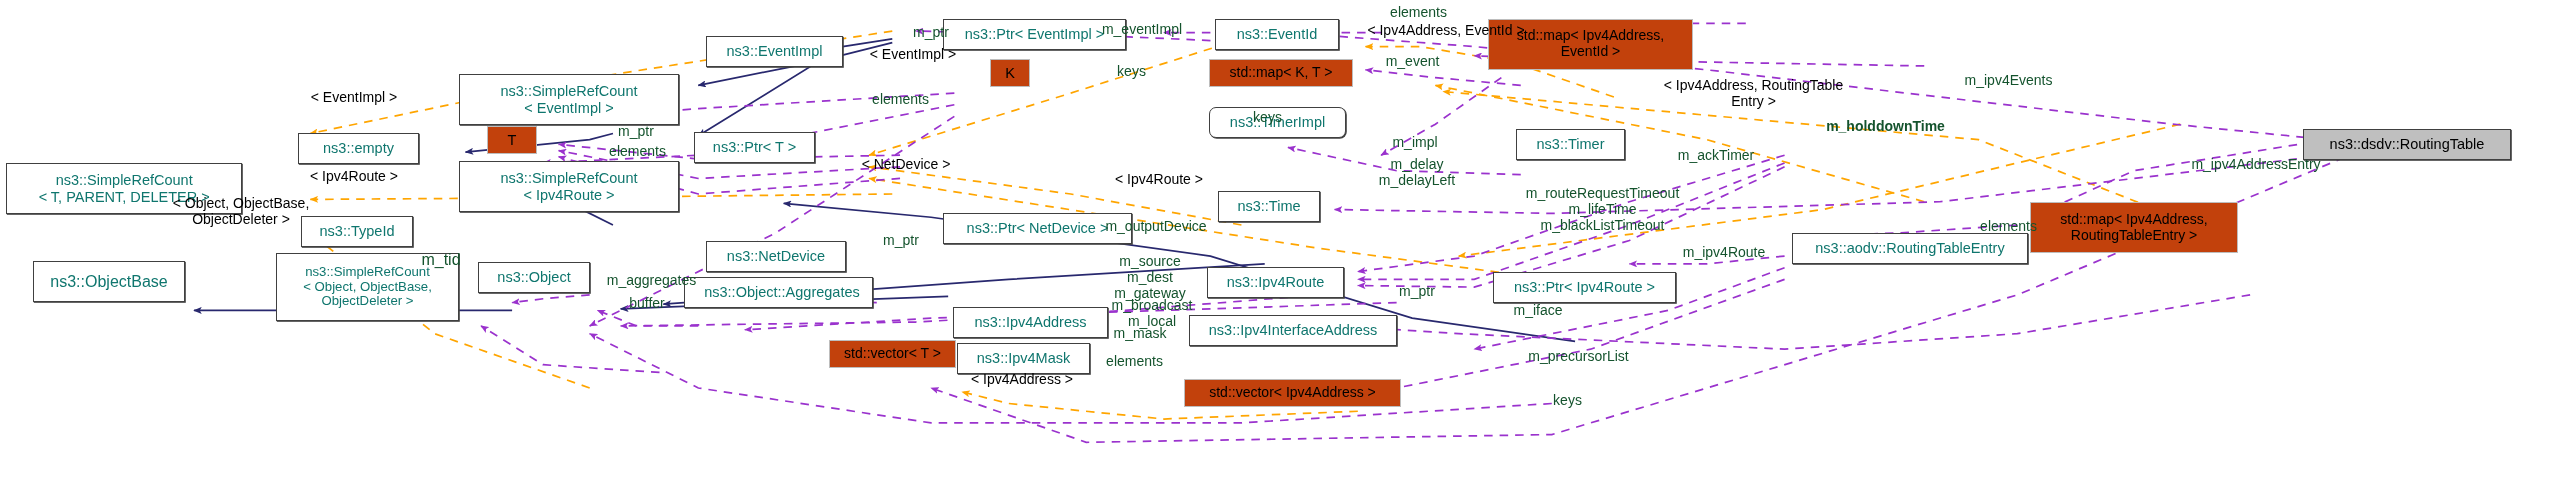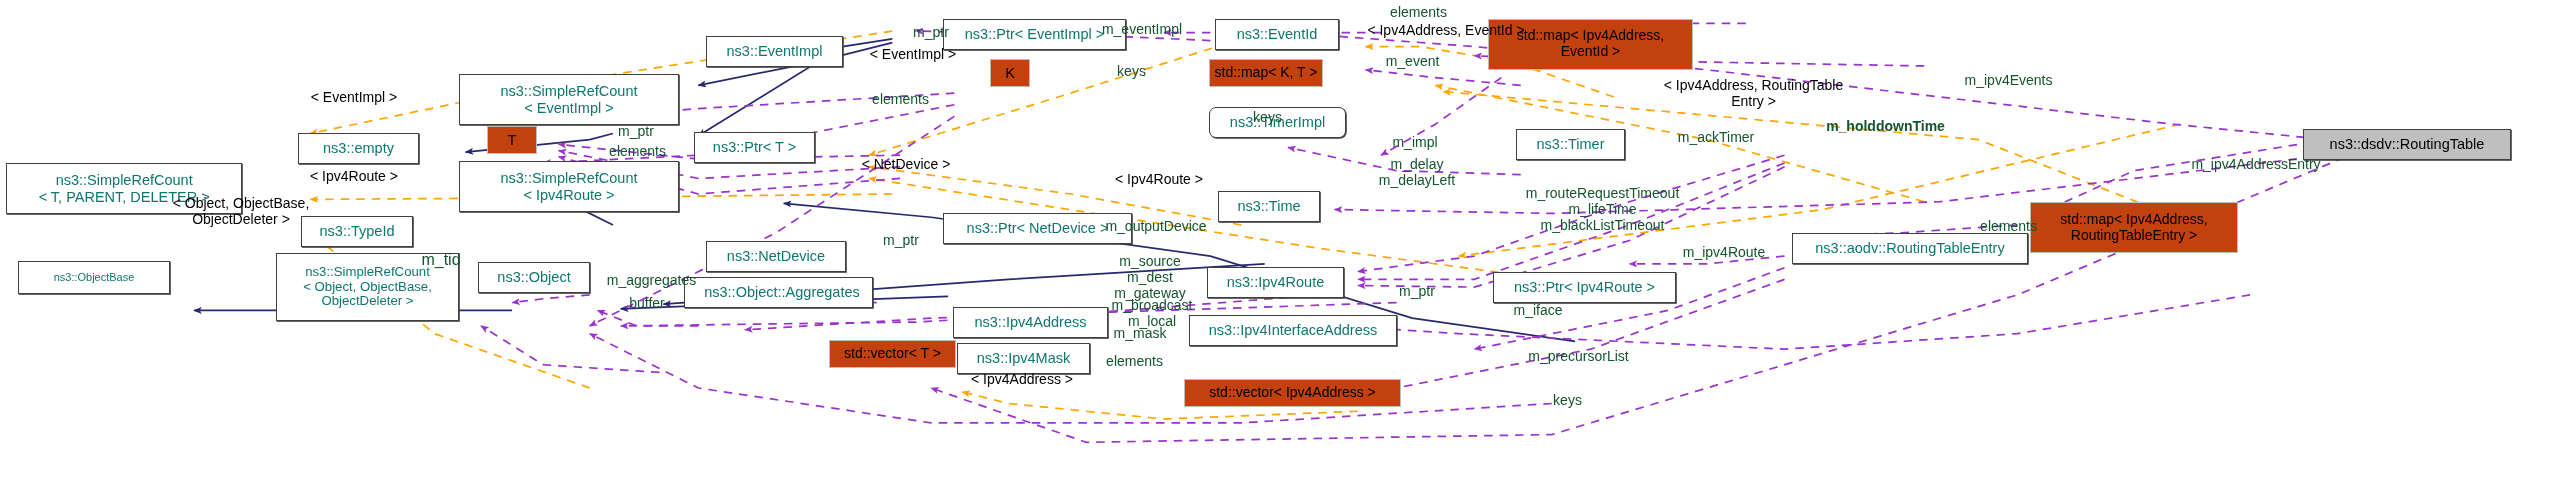--- a/index.html
+++ b/index.html
@@ -92,21 +92,21 @@
       <path d="M760,380 L700,385 L660,390" marker-end="url(#arrU)"></path>
       <path d="M2000,520 L1600,545 L1200,545 L900,500 L760,430" marker-end="url(#arrU)"></path>
     </g>
   </svg>
 
   <div id="node-layer">
       <div class="node n-solid" style="left: 6.2px; top: 163px; width: 236px; height: 51px; font-size: 14.5px;">
         <span>ns3::SimpleRefCount
 &lt; T, PARENT, DELETER &gt;</span>
       </div>
-      <div class="node n-solid" style="left: 18px; top: 261px; width: 152px; height: 33px; font-size: 11px;">
+      <div class="node n-solid" style="left: 33px; top: 261px; width: 152px; height: 41px; font-size: 16px;">
         <span>ns3::ObjectBase</span>
       </div>
       <div class="node n-solid" style="left: 276px; top: 253px; width: 183px; height: 68px; font-size: 13.2px;">
         <span>ns3::SimpleRefCount
 &lt; Object, ObjectBase,
 ObjectDeleter &gt;</span>
       </div>
       <div class="node n-solid" style="left: 298px; top: 133px; width: 121px; height: 31px; font-size: 14.5px;">
         <span>ns3::empty</span>
       </div>
@@ -153,21 +153,21 @@
       </div>
       <div class="node n-solid" style="left: 953px; top: 307px; width: 155px; height: 31px; font-size: 14.5px;">
         <span>ns3::Ipv4Address</span>
       </div>
       <div class="node n-solid" style="left: 957px; top: 343px; width: 133px; height: 31px; font-size: 14.5px;">
         <span>ns3::Ipv4Mask</span>
       </div>
       <div class="node n-solid" style="left: 1215px; top: 18.6px; width: 124px; height: 31px; font-size: 14.5px;">
         <span>ns3::EventId</span>
       </div>
-      <div class="node n-light" style="left: 1209px; top: 59px; width: 114px; height: 28px; font-size: 14px;">
+      <div class="node n-light" style="left: 1209px; top: 59px; width: 144px; height: 28px; font-size: 14px;">
         <span>std::map&lt; K, T &gt;</span>
       </div>
       <div class="node n-solid" style="left: 1209px; top: 107px; width: 137px; height: 31px; font-size: 14.5px; border-radius: 7px;">
         <span>ns3::TimerImpl</span>
       </div>
       <div class="node n-solid" style="left: 1218px; top: 191px; width: 102px; height: 31px; font-size: 14.5px;">
         <span>ns3::Time</span>
       </div>
       <div class="node n-solid" style="left: 1207px; top: 267px; width: 137px; height: 31px; font-size: 14.5px;">
         <span>ns3::Ipv4Route</span>
@@ -233,21 +233,21 @@
       <div class="edge-label" style="left: 1094px; top: 254px; width: 112px; font-size: 14px;">m_source
 m_dest
 m_gateway</div>
       <div class="edge-label" style="left: 1096px; top: 298px; width: 112px; font-size: 14px;">m_broadcast
 m_local</div>
       <div class="edge-label" style="left: 1103px; top: 326px; width: 74px; font-size: 14px;">m_mask</div>
       <div class="edge-label" style="left: 1091px; top: 354px; width: 87px; font-size: 14px;">elements</div>
       <div class="edge-label" style="left: 1494px; top: 186px; width: 217px; font-size: 14px;">m_routeRequestTimeout
 m_lifeTime
 m_blackListTimeout</div>
-      <div class="edge-label" style="left: 1665px; top: 130px; width: 102px; font-size: 14px;">m_ackTimer</div>
+      <div class="edge-label" style="left: 1665px; top: 148px; width: 102px; font-size: 14px;">m_ackTimer</div>
       <div class="edge-label" style="left: 1668px; top: 245px; width: 112px; font-size: 14px;">m_ipv4Route</div>
       <div class="edge-label" style="left: 1383px; top: 284px; width: 68px; font-size: 14px;">m_ptr</div>
       <div class="edge-label" style="left: 1501px; top: 303px; width: 74px; font-size: 14px;">m_iface</div>
       <div class="edge-label" style="left: 1510px; top: 349px; width: 137px; font-size: 14px;">m_precursorList</div>
       <div class="edge-label" style="left: 1965px; top: 219px; width: 87px; font-size: 14px;">elements</div>
       <div class="edge-label" style="left: 1811px; top: 119px; width: 149px; font-size: 14px; font-weight: bold;">m_holddownTime</div>
       <div class="edge-label" style="left: 1948px; top: 73px; width: 121px; font-size: 14px;">m_ipv4Events</div>
       <div class="edge-label" style="left: 2169px; top: 157px; width: 174px; font-size: 14px;">m_ipv4AddressEntry</div>
       <div class="edge-label" style="left: 1541px; top: 393px; width: 53px; font-size: 14px;">keys</div>
     </div>

